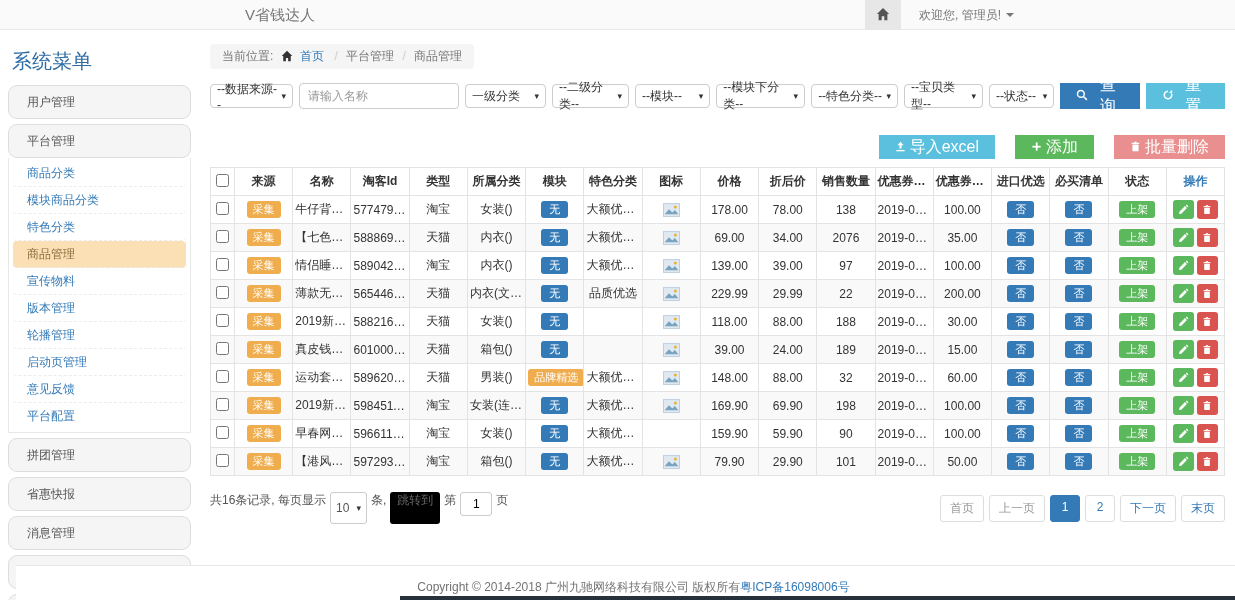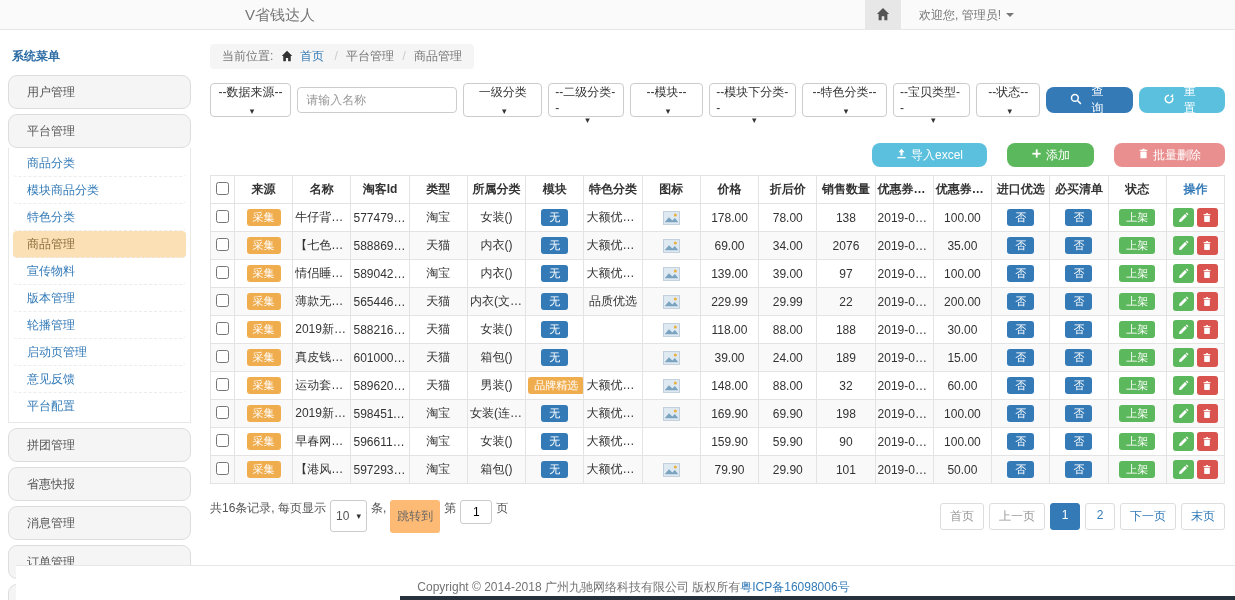--- a/index.html
+++ b/index.html
@@ -10,41 +10,41 @@
   
   .topbar { position:absolute; left:0; top:0; width:100%; height:30px; background:#fafafa; border-bottom:1px solid #e7e7e7; }
   .topbar-title { position:absolute; left:245px; top:6px; font-size:15px; color:#777; }
   .topbar-right { position:absolute; left:865px; top:0; height:30px; display:flex; align-items:center; }
   .home-btn { width:36px; height:30px; background:#e7e7e7; display:flex; align-items:center; justify-content:center; cursor:pointer; }
   .welcome { margin-left:18px; color:#777; cursor:pointer; display:flex; align-items:center; }
   .caret-down { display:inline-block; margin-left:5px; width:0; height:0; border-left:4px solid transparent; border-right:4px solid transparent; border-top:4px solid #777; }
 
   
   .sidebar { position:absolute; left:8px; top:40px; width:183px; }
-  .sidebar-title { color:#31708f; font-size:12px; font-weight:bold; color:#2e6da4; margin:8px 0 10px 4px; }
+  .sidebar-title { color:#31708f; font-size:20px; font-weight:normal; color:#2e6da4; margin:8px 0 10px 4px; }
   .side-block { margin-bottom:5px; }
   .side-group { height:34px; line-height:32px; padding-left:18px; background:#f5f5f5; border:1px solid #ddd; border-radius:9px; color:#555; cursor:pointer; }
   .side-sub-list { background:#fff; border:1px solid #e8e8e8; border-top:none; padding:2px 4px; }
   .side-sub { height:27px; line-height:26px; padding-left:14px; color:#337ab7; cursor:pointer; border-bottom:1px dashed #ececec; border-radius:4px; }
   .side-sub:last-child { border-bottom:none; }
   .side-sub.active { background:#fbe0b5; color:#8a6d3b; }
 
   
   .main { position:absolute; left:210px; top:40px; width:1015px; }
   .breadcrumb { display:inline-block; background:#f5f5f5; border-radius:4px; padding:4px 12px; color:#777; margin-top:4px; }
   .breadcrumb .bc-home { color:#337ab7; cursor:pointer; margin:0 2px; }
   .breadcrumb .bc-sep { color:#ccc; margin:0 5px; }
   .bc-house { vertical-align:-2px; margin:0 2px 0 4px; }
 
   .filter-bar { display:flex; align-items:center; margin-top:14px; gap:6px; flex-wrap:nowrap; }
-  .filter-select { height:34px; border:1px solid #ccc; border-radius:4px; background:#fff; display:flex; align-items:center; justify-content:space-between; padding:0 6px; cursor:pointer; color:#333;flex-direction:column; }
+  .filter-select { height:24px; border:1px solid #ccc; border-radius:4px; background:#fff; display:flex; align-items:center; justify-content:space-between; padding:0 6px; cursor:pointer; color:#333; }
   .sel-caret { font-size:9px; color:#333; margin-left:3px; }
   .filter-input { height:26px; border:1px solid #ccc; border-radius:4px; padding:0 8px; font-size:12px; color:#333; font-family:inherit; }
   .filter-input::placeholder { color:#999; }
-  .btn { height:26px; border:none; border-radius:8px; color:#fff; font-size:12px; padding:0 24px; display:inline-flex; align-items:center; gap:4px; cursor:pointer; font-family:inherit; }
+  .btn { height:26px; border:none; border-radius:0; color:#fff; font-size:16px; padding:0 16px; display:inline-flex; align-items:center; gap:4px; cursor:pointer; font-family:inherit; }
   .btn-primary { background:#337ab7; }
   .btn-info { background:#5bc0de; }
   .btn-success { background:#5cb85c; }
   .btn-danger-soft { background:#e98f8f; }
 
   .actions-row { display:flex; justify-content:flex-end; gap:20px; margin-top:26px; }
   .actions-row .btn { height:24px; }
 
   
   table.grid { width:100%; border-collapse:collapse; table-layout:fixed; margin-top:8px; background:#fff; }
@@ -59,21 +59,21 @@
   .badge-green { background:#5cb85c; padding:2px 7px; }
   .op-btn { display:inline-flex; align-items:center; justify-content:center; width:21px; height:19px; border:none; border-radius:3px; cursor:pointer; vertical-align:middle; }
   .op-edit { background:#5cb85c; margin-right:3px; }
   .op-del { background:#d9534f; }
   .pic-icon { vertical-align:middle; }
 
   
   .pager-row { display:flex; justify-content:space-between; align-items:center; margin-top:16px; color:#555; }
   .pager-left { display:flex; gap:4px; }
   .mini-select { height:32px; border:1px solid #ccc; border-radius:3px; background:#fff; display:inline-flex; align-items:center; padding:0 5px; gap:4px; cursor:pointer; }
-  .jump-label { background:#fdba74; border-radius:3px; padding:8px 7px; color:#666; cursor:pointer; }
+  .jump-label { background:#000000; border-radius:3px; padding:0 7px; color:#666; cursor:pointer; }
   .jump-input { width:32px; height:24px; border:1px solid #ccc; border-radius:3px; text-align:center; font-family:inherit; font-size:12px; }
   .pagination { display:flex; gap:5px; }
   .page-btn { min-width:30px; padding:4px 9px; border:1px solid #ddd; border-radius:3px; color:#337ab7; text-align:center; cursor:pointer; background:#fff; }
   .page-btn.muted { color:#999; }
   .page-btn.active { background:#337ab7; border-color:#337ab7; color:#fff; }
 
   
   .footer { position:absolute; left:16px; top:565px; width:100%; height:35px; background:#fff; border-top:1px solid #e7e7e7; text-align:center; padding-top:13px; color:#737373; }
   .footer .icp-link { color:#337ab7; cursor:pointer; }
   .bottom-strip { position:absolute; left:400px; right:0; bottom:0; height:4px; background:#27313c; }

